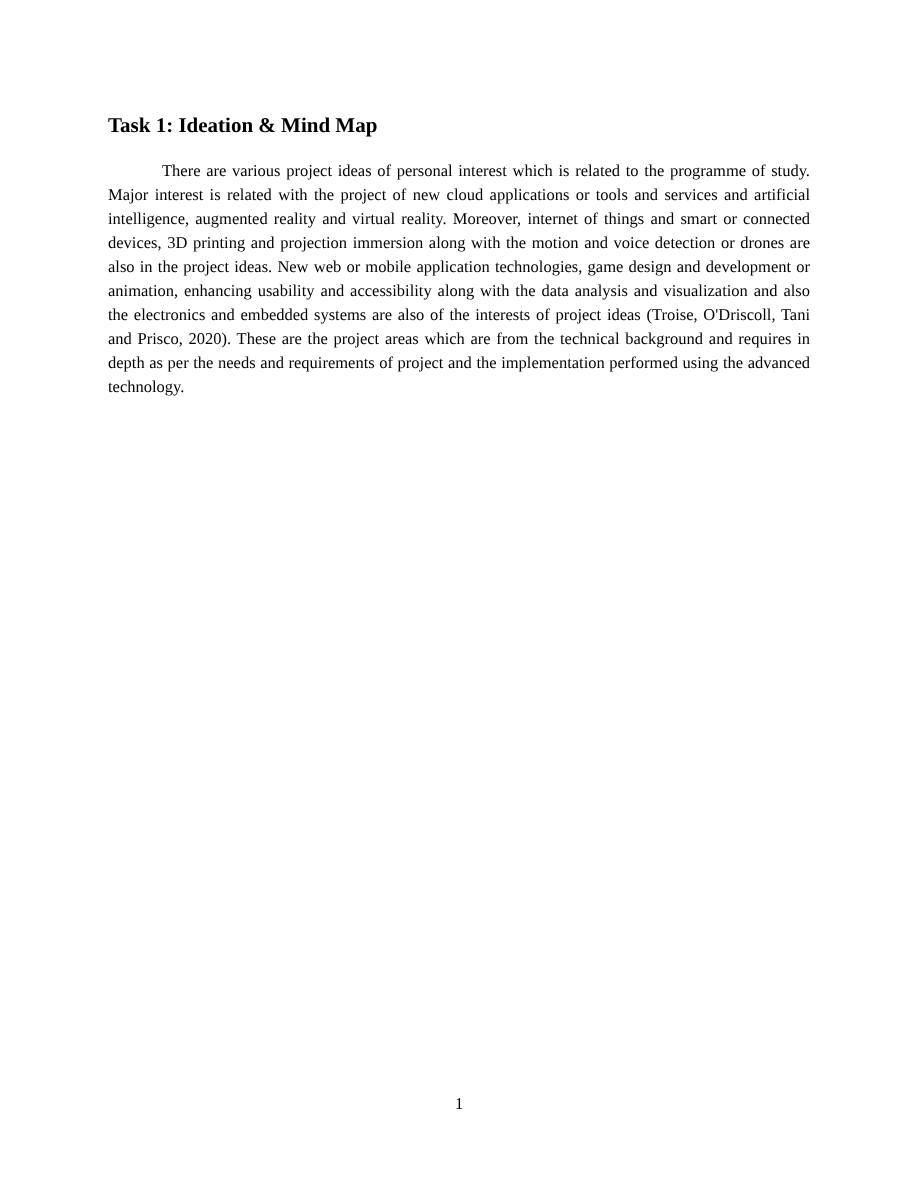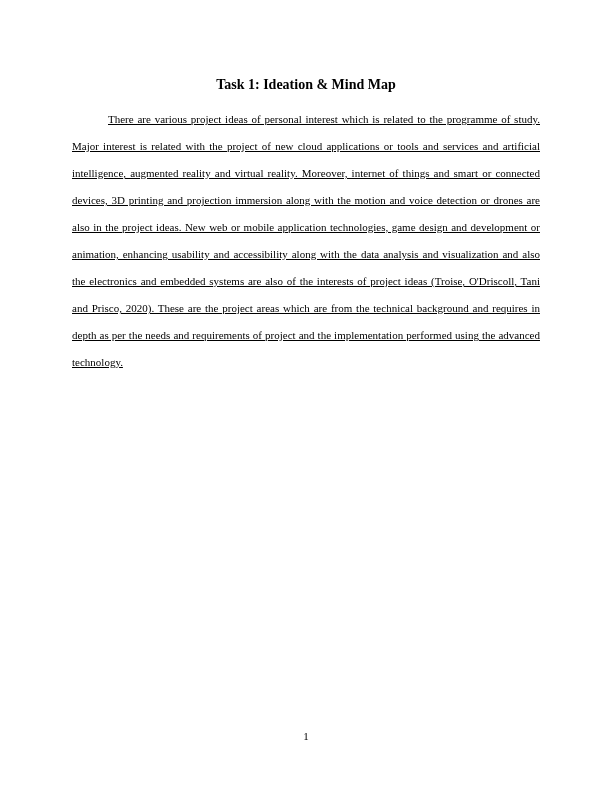--- a/index.html
+++ b/index.html
@@ -28,36 +28,34 @@
       top: 76px;
       width: 468px;
     }
     .heading {
       font-family: "Liberation Serif", serif;
       font-weight: bold;
       font-size: 14px;
       line-height: 18px;
       margin: 0 0 12px 0;
       white-space: nowrap;
-      text-align: center;
     }
     .subheading {
       font-size: 11px;
       line-height: 14px;
       text-decoration: underline;
       margin: 0 0 4px 0;
       white-space: nowrap;
     }
     .para {
       font-size: 11px;
-      line-height: 27px;
+      line-height: 16px;
       text-align: justify;
       text-indent: 36px;
       margin: 0;
-      text-decoration: underline;
     }
     .page-number {
       position: absolute;
       left: 0;
       width: 612px;
       top: 729px;
       text-align: center;
       font-size: 11px;
       line-height: 14px;
     }

